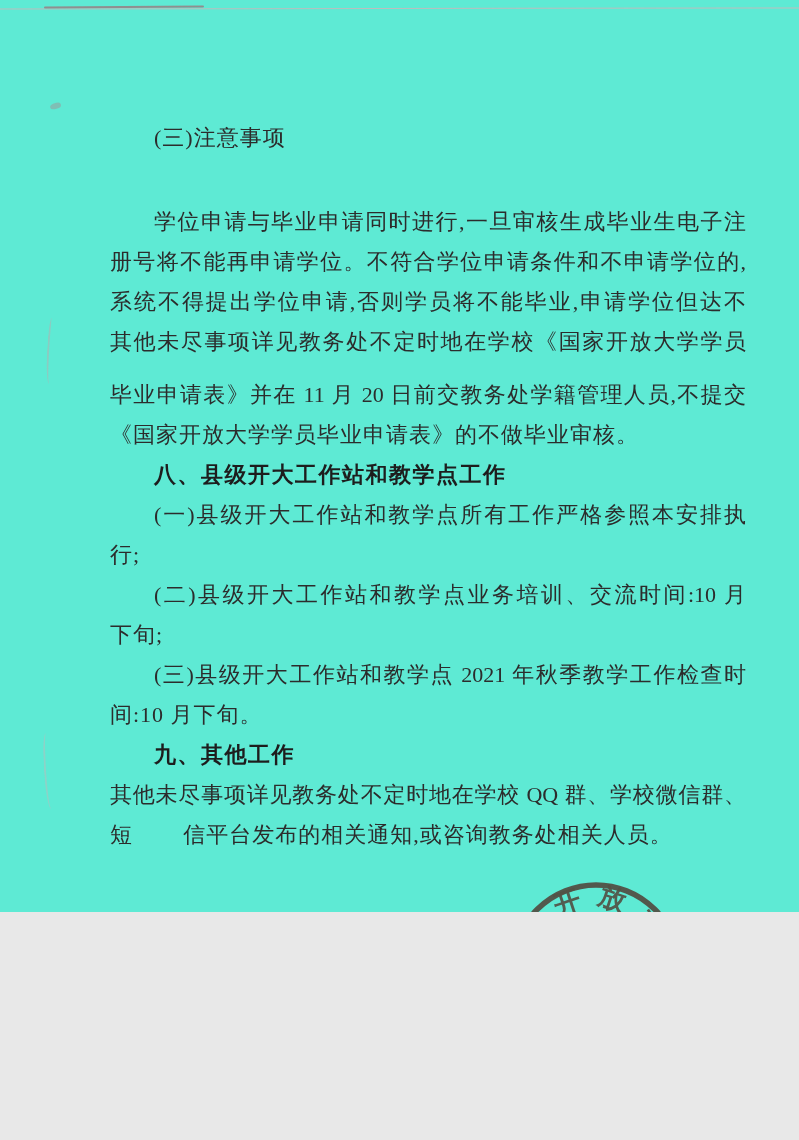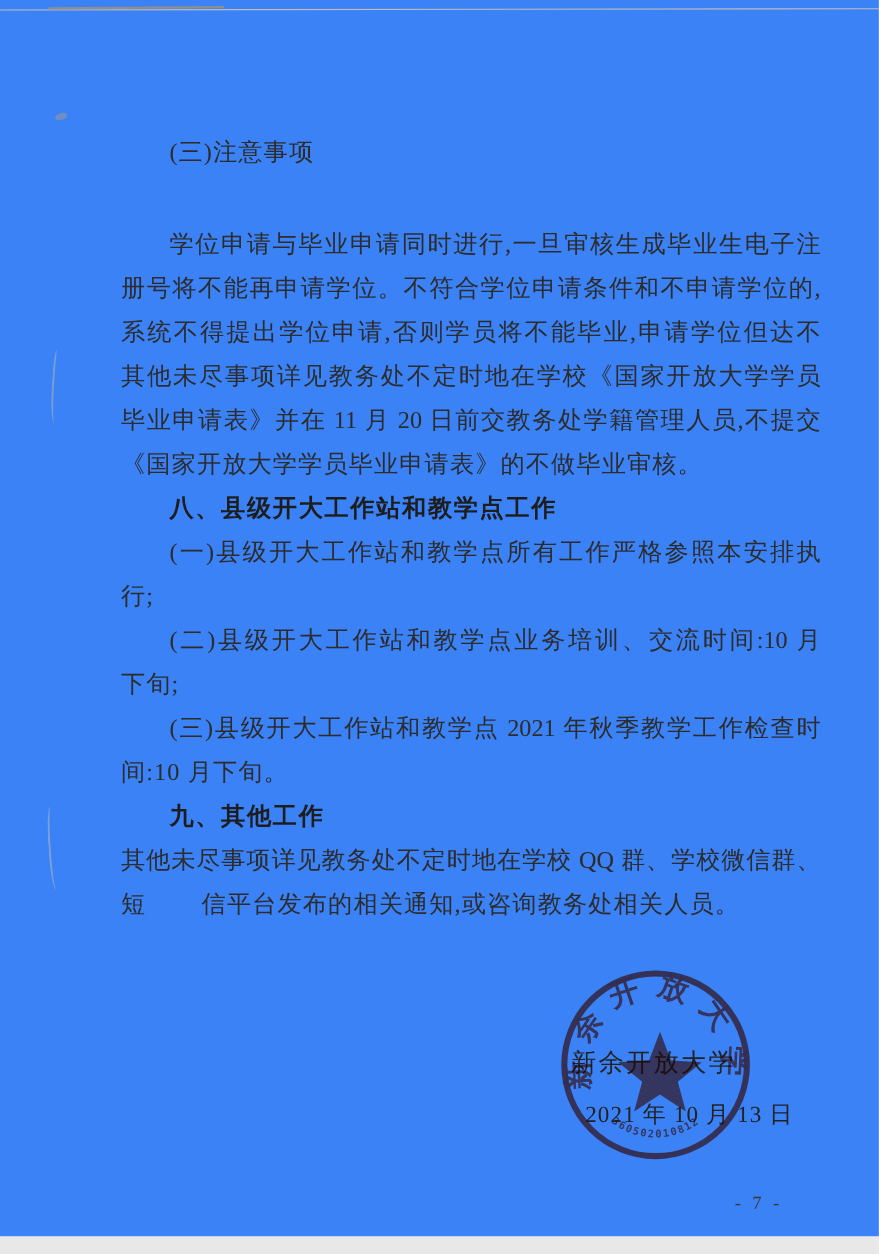--- a/index.html
+++ b/index.html
@@ -1,18 +1,18 @@
 <!DOCTYPE html>
 <html><head>
 <meta charset="utf-8">
 <style>
   html,body{margin:0;padding:0;background:#e8e8e8;}
   .page{
-    position:relative; width:799px; height:1124px; margin:0 auto;
-    background:#3b82f6; overflow:hidden;
+    position:relative; width:799px; height:912px; margin:0 auto;
+    background:#5eead4; overflow:hidden;
     font-family:"Liberation Serif","DejaVu Serif",serif;
   }
   
   .scanline{position:absolute; left:0; top:8px; width:799px; height:1px;
     background:#bdbdbd; transform:rotate(-0.08deg);}
   .scanline-dark{position:absolute; left:44px; top:6px; width:160px; height:2px;
     background:#8f8f8f; transform:rotate(-0.4deg); border-radius:2px;}
   
   .smudge{position:absolute; left:50px; top:103px; width:11px; height:6px;
     background:#9a9a9a; border-radius:60% 40% 50% 50%; opacity:.55; transform:rotate(-12deg);}
@@ -66,21 +66,21 @@
   <div class="smudge"></div>
   <div class="squiggle1"></div>
   <div class="squiggle2"></div>
 
   <div class="content" id="doc-body">
       <div class="line" style="padding-left: 44px;">(三)注意事项</div>
       <div class="line just" style="padding-left: 44px; margin-top: 44px;">学位申请与毕业申请同时进行,一旦审核生成毕业生电子注</div>
       <div class="line just" style="padding-left: 0px;">册号将不能再申请学位。不符合学位申请条件和不申请学位的,</div>
       <div class="line just" style="padding-left: 0px;">系统不得提出学位申请,否则学员将不能毕业,申请学位但达不</div>
       <div class="line just" style="padding-left: 0px;">其他未尽事项详见教务处不定时地在学校《国家开放大学学员</div>
-      <div class="line just" style="padding-left: 0px;">毕业申请表》并在 11 月 20 日前交教务处学籍管理人员,不提交</div>
+      <div class="line just" style="padding-left: 0px; margin-top: 13px;">毕业申请表》并在 11 月 20 日前交教务处学籍管理人员,不提交</div>
       <div class="line" style="padding-left: 0px;">《国家开放大学学员毕业申请表》的不做毕业审核。</div>
       <div class="line bold" style="padding-left: 44px;">八、县级开大工作站和教学点工作</div>
       <div class="line just" style="padding-left: 44px;">(一)县级开大工作站和教学点所有工作严格参照本安排执</div>
       <div class="line" style="padding-left: 0px;">行;</div>
       <div class="line just" style="padding-left: 44px;">(二)县级开大工作站和教学点业务培训、交流时间:10 月</div>
       <div class="line" style="padding-left: 0px;">下旬;</div>
       <div class="line just" style="padding-left: 44px;">(三)县级开大工作站和教学点 2021 年秋季教学工作检查时</div>
       <div class="line" style="padding-left: 0px;">间:10 月下旬。</div>
       <div class="line bold" style="padding-left: 44px;">九、其他工作</div>
       <div class="line just" style="padding-left: 0px;">其他未尽事项详见教务处不定时地在学校 QQ 群、学校微信群、短</div>

